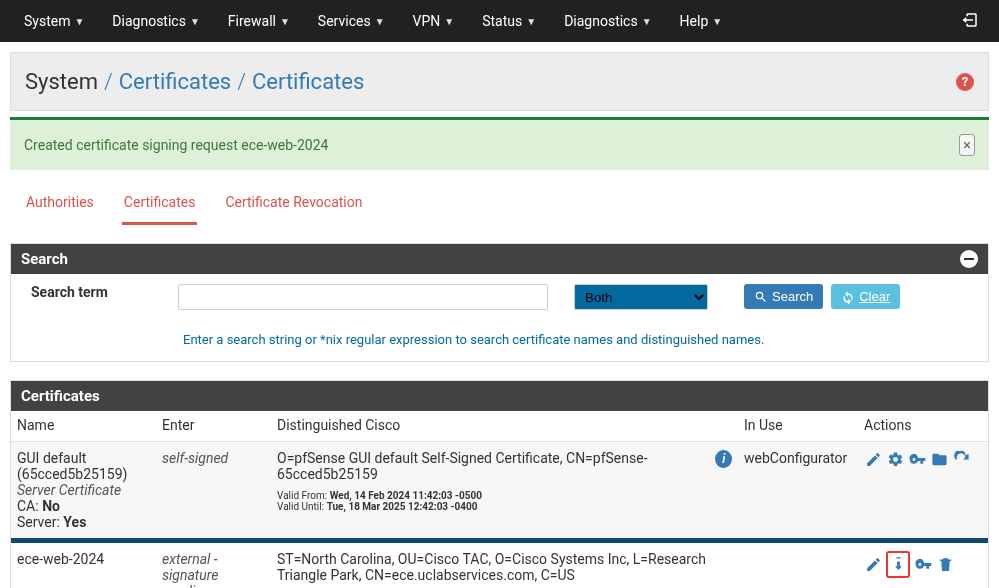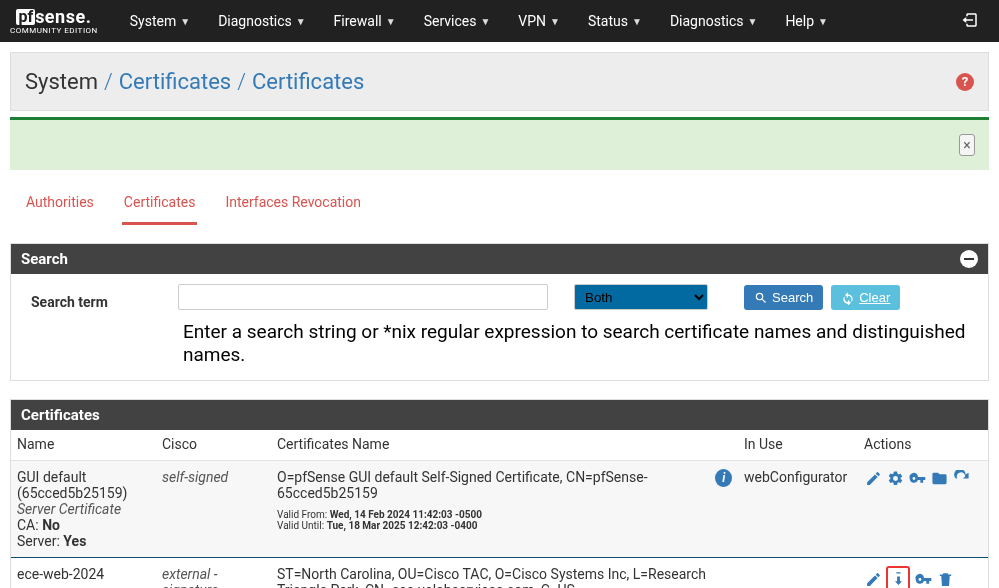--- a/index.html
+++ b/index.html
@@ -98,74 +98,66 @@
   display:flex; align-items:center;
 }
 .panel-header .collapse {
   margin-left:auto; width:18px; height:18px; border-radius:50%;
   background:#fff; display:flex; align-items:center; justify-content:center; cursor:pointer;
 }
 .panel-header .collapse .dash { width:10px; height:2px; background:#333; }
 .panel-body { padding: 10px 14px 14px 14px; }
 
 
-.search-row { display:flex; align-items:flex-end; gap:8px; }
+.search-row { display:flex; align-items:flex-start; gap:8px; }
 .search-label { font-weight:700; width:145px; padding-left:6px; }
 .search-input {
   flex:0 0 370px; height:26px; border:1px solid #ccc; border-radius:2px; padding:0 6px;
 }
 .search-select {
   width:134px; height:26px; border:1px solid #ccc; border-radius:2px; background:#0369a1;
   margin-left:18px; padding:0 6px;
 }
 .btn {
   display:inline-flex; align-items:center; gap:4px;
   border:none; border-radius:3px; padding:5px 10px;
   color:#fff; font-size:13px; cursor:pointer;
 }
 .btn-blue { background:#337ab7; }
 .btn-cyan { background:#5bc0de;text-decoration:underline; }
-.search-help { color:#000000; font-size:19px; margin-top:10px; padding-left:158px; }
+.search-help { color:#0369a1; font-size:13px; margin-top:22px; padding-left:158px; }
 
 
 .certs-table { width:100%; border-collapse:collapse; }
 .certs-table th {
   text-align:left; font-weight:400; font-size:14px; padding:6px 6px 8px 6px;
   border-bottom:1px solid #e3e3e3;
 }
 .certs-table td {
   vertical-align:top; font-size:14px; padding:8px 6px;
-  border-bottom:1px solid #0c4a6e;
+  border-bottom:5px solid #0c4a6e;
 }
 .certs-table tr.row0 { background:#f7f7f7; }
 .subline { font-style:italic; color:#555; }
 .small { font-size:10px; }
 .action-icons { display:flex; flex-wrap:nowrap; gap:4px; align-items:center; }
 .ai { width:18px; height:18px; cursor:pointer; display:inline-flex; align-items:center; justify-content:center; }
 .ai svg { width:17px; height:17px; fill:#337ab7; }
 .highlight-box { border:2px solid #e33; border-radius:3px; padding:1px; }
 .info-badge {
   width:18px;height:18px;border-radius:50%;background:#337ab7;color:#fff;
   display:inline-flex;align-items:center;justify-content:center;font-weight:700;font-size:12px;
   margin-left:6px;font-style:italic;
 }
 .cell-dn { display:flex; align-items:flex-start; }
 </style>
 </head>
 <body>
 
 <div class="navbar">
-  <div class="brand">
-    <div class="brand-logo">
-      <span class="pf">pf</span>
-        <span class="sense">sense</span>
-        <span class="sense">.</span>
-    </div>
-    <div class="brand-sub">COMMUNITY EDITION</div>
-  </div>
   <div class="nav-items">
     <div class="nav-item">
         <span>System</span>
         <span class="caret">▼</span>
       </div>
     <div class="nav-item">
         <span>Diagnostics</span>
         <span class="caret">▼</span>
       </div>
     <div class="nav-item">
@@ -203,27 +195,28 @@
 <div class="page-header">
   <span class="crumb root">System</span>
   <span class="sep">/</span>
   <span class="crumb link">Certificates</span>
   <span class="sep">/</span>
   <span class="crumb link">Certificates</span>
   <div class="help">?</div>
 </div>
 
 <div class="alert">
+  <span>Created certificate signing request ece-web-2024</span>
   <span class="close">×</span>
 </div>
 
 <div class="tabs">
   <div class="tab">Authorities</div>
   <div class="tab active">Certificates</div>
-  <div class="tab">Interfaces Revocation</div>
+  <div class="tab">Certificate Revocation</div>
 </div>
 
 <div class="panel">
   <div class="panel-header">
     <span>Search</span>
     <span class="collapse">
         <span class="dash"></span>
       </span>
   </div>
   <div class="panel-body">
@@ -252,22 +245,22 @@
 </div>
 
 <div class="panel">
   <div class="panel-header">
     <span>Certificates</span>
   </div>
   <table class="certs-table">
     <thead>
       <tr>
         <th style="width:145px">Name</th>
-        <th style="width:115px">Cisco</th>
-        <th>Certificates Name</th>
+        <th style="width:115px">Enter</th>
+        <th>Distinguished Cisco</th>
         <th style="width:120px">In Use</th>
         <th style="width:130px">Actions</th>
       </tr>
     </thead>
     <tbody>
       <tr class="row0">
         <td>
           <div>GUI default (65cced5b25159)</div>
           <div class="subline">Server Certificate</div>
           <div><span>CA:</span> <b>No</b></div>

